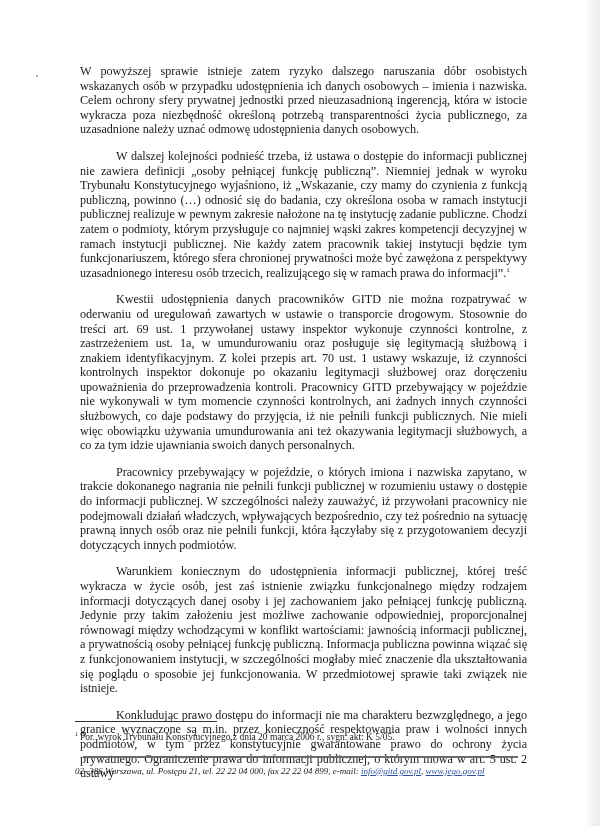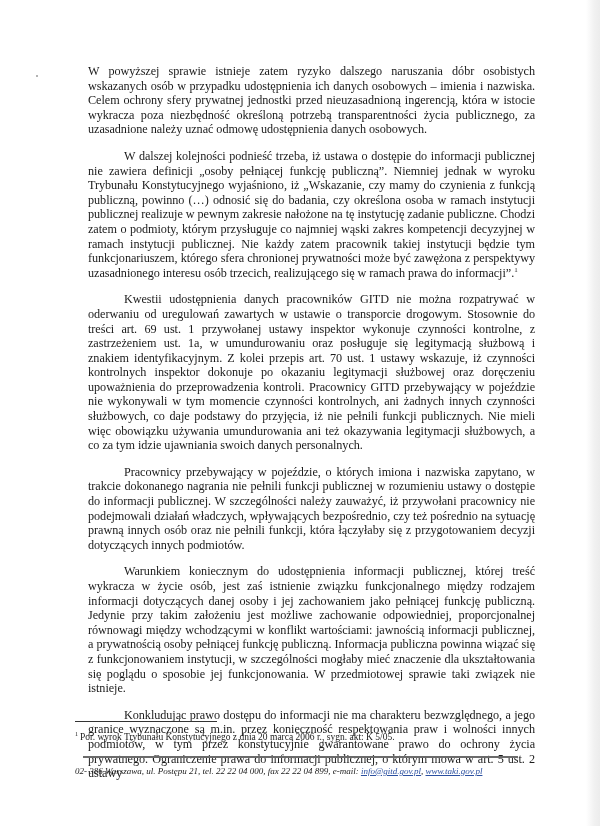--- a/index.html
+++ b/index.html
@@ -8,21 +8,21 @@
     font-family: "Liberation Serif", "DejaVu Serif", serif; color: #1a1a1a;
   }
   .right-shade {
     position: absolute; top: 0; right: 0; width: 14px; height: 826px;
     background: linear-gradient(to right, #ffffff, #f1f1f1 60%, #ececec);
   }
   .margin-dot {
     position: absolute; left: 36px; top: 75px; width: 2px; height: 2px; background: #9a9a9a; border-radius: 1px;
   }
   .body-text {
-    position: absolute; left: 88px; top: 64px; width: 447px;
+    position: absolute; left: 80px; top: 64px; width: 447px;
   }
   .para {
     margin: 0 0 12px 0; font-size: 12.2px; line-height: 14.6px;
     text-align: justify; text-indent: 36px; letter-spacing: -0.05px;
   }
   .para.first { text-indent: 0; }
   .para.last { margin-bottom: 3px; }
   sup.fn { font-size: 7px; vertical-align: 5px; line-height: 0; }
   .footnote-rule {
     position: absolute; left: 75px; top: 721px; width: 142px; height: 0; border-top: 1px solid #333;
@@ -55,14 +55,14 @@
   <p class="para last">Konkludując prawo dostępu do informacji nie ma charakteru bezwzględnego, a jego granice wyznaczone są m.in. przez konieczność respektowania praw i wolności innych podmiotów, w tym przez konstytucyjnie gwarantowane prawo do ochrony życia prywatnego. Ograniczenie prawa do informacji publicznej, o którym mowa w art. 5 ust. 2 ustawy</p>
 </div>
 
 <div class="footnote-rule"></div>
 <div class="footnote">
   <sup>1</sup><span>Por. wyrok Trybunału Konstytucyjnego z dnia 20 marca 2006 r., sygn. akt: K 5/05.</span>
 </div>
 
 <div class="footer-rule"></div>
 <div class="footer">
-  <span>02- 386 Warszawa, ul. Postępu 21, tel. 22 22 04 000, fax 22 22 04 899, e-mail: </span><a>info@gitd.gov.pl</a><span>, </span><a>www.taki.gov.pl</a>
+  <span>02- 386 Warszawa, ul. Postępu 21, tel. 22 22 04 000, fax 22 22 04 899, e-mail: </span><a>info@gitd.gov.pl</a><span>, </span><a>www.jego.gov.pl</a>
 </div>
 
 </body></html>

